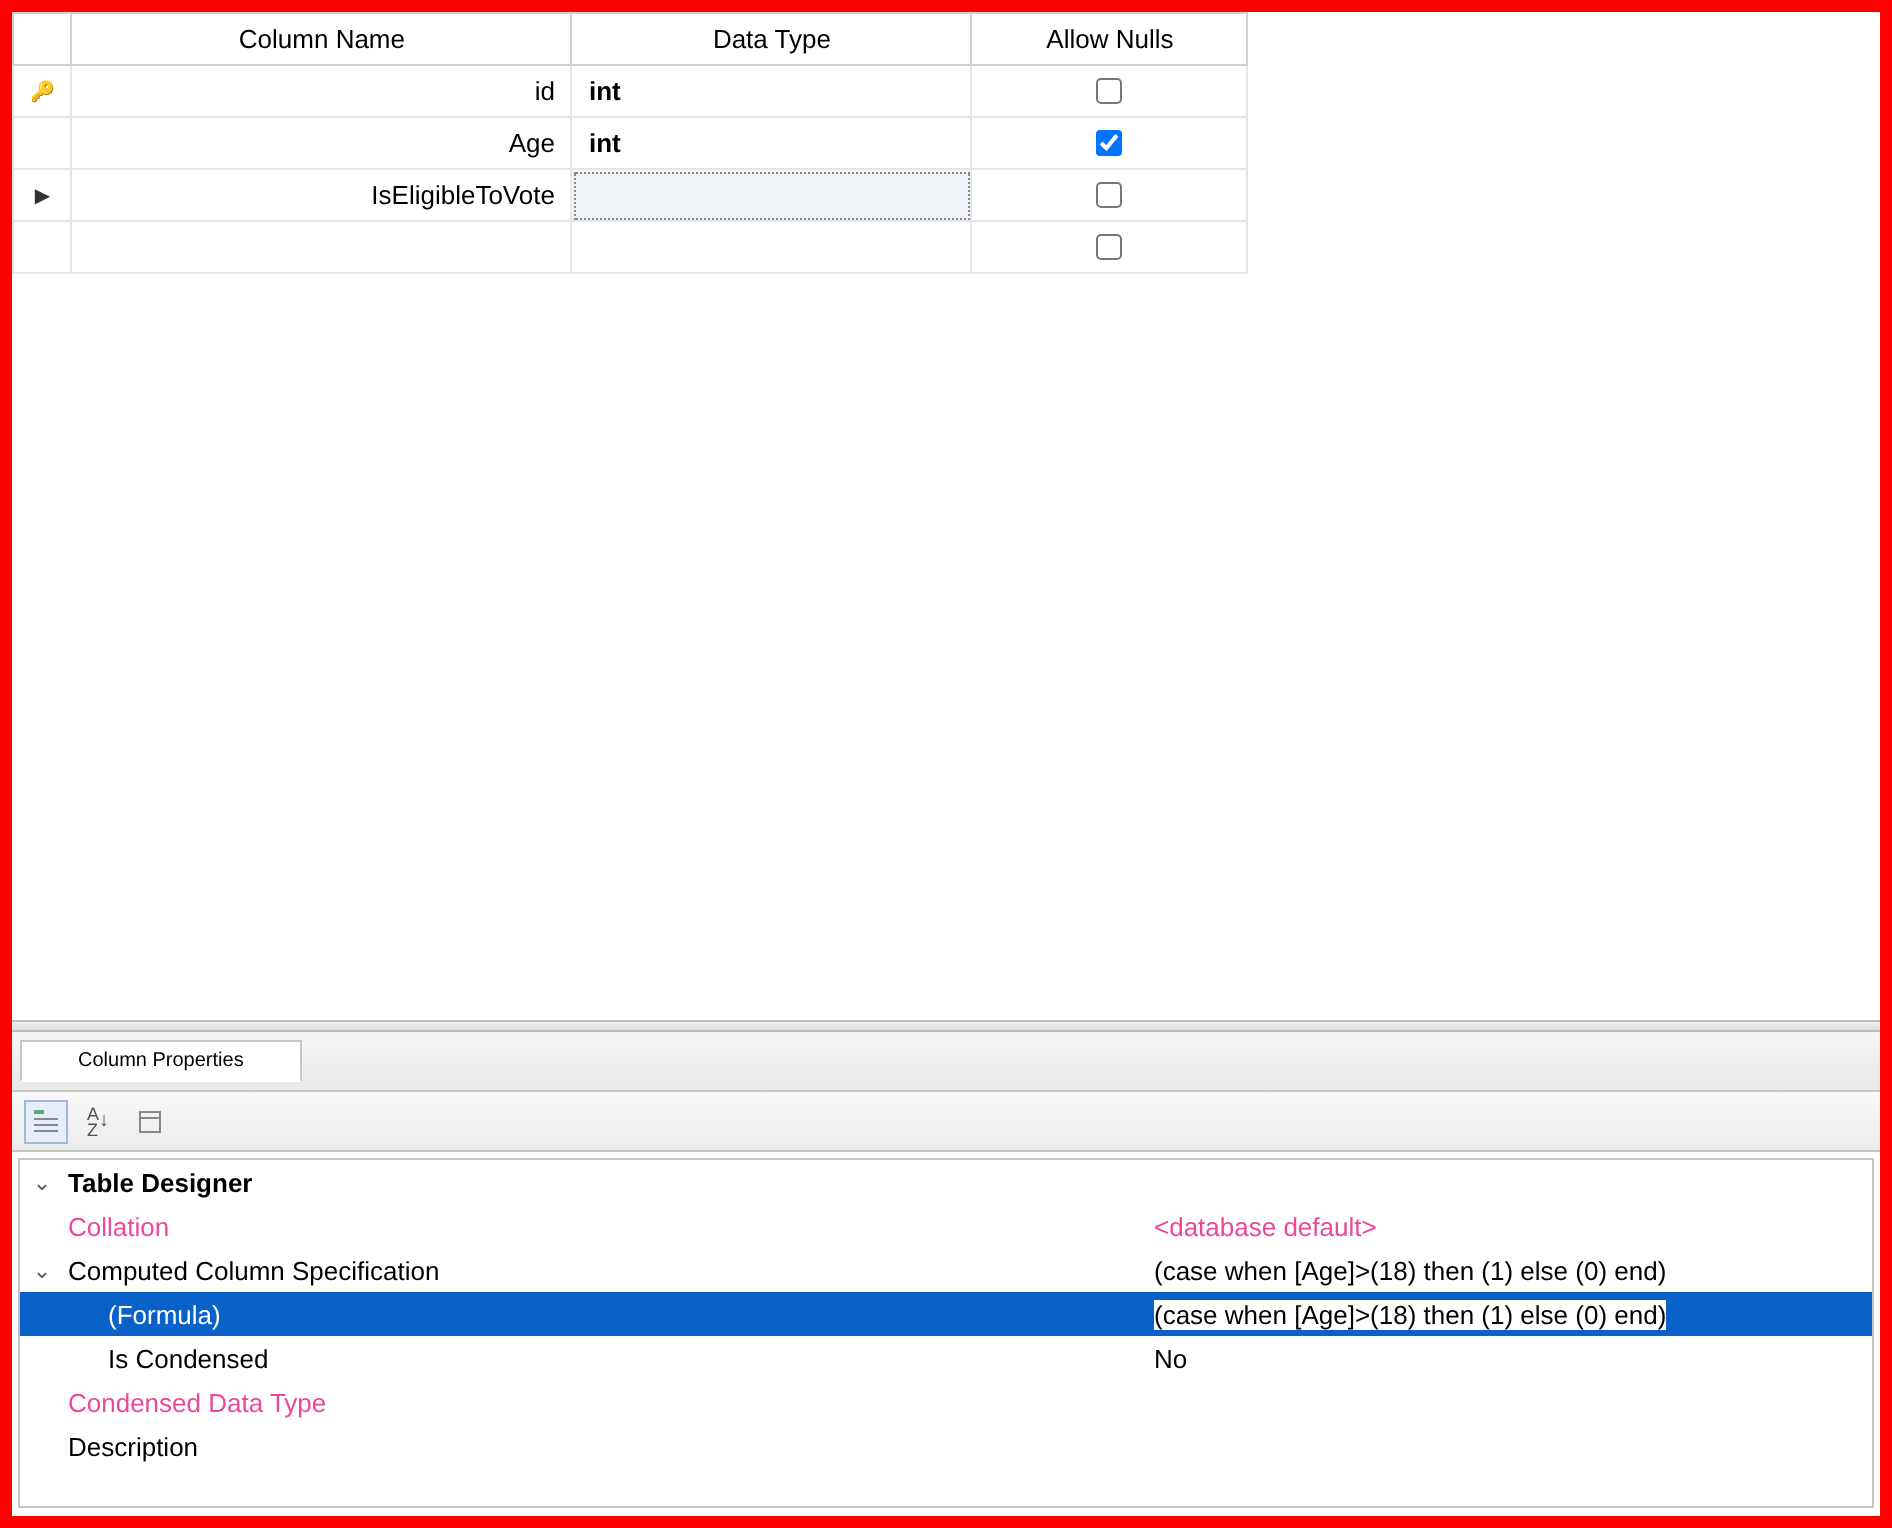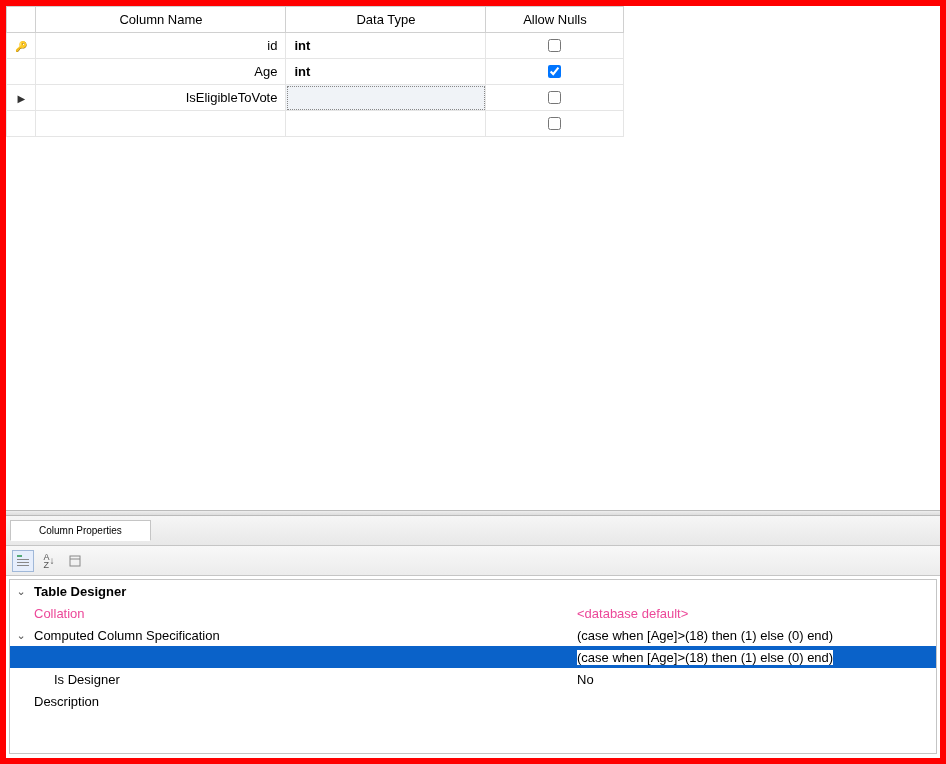--- a/index.html
+++ b/index.html
@@ -255,29 +255,41 @@
       </div>
       <div class="prop-row">
         <div class="name-cell">
           <span class="prop-expand">⌄</span>
           <span class="prop-indent0"></span>
           <span class="prop-name">Computed Column Specification</span>
         </div>
         <span class="prop-val">(case when [Age]&gt;(18) then (1) else (0) end)</span>
       </div>
       <div class="prop-row selected">
+        <div class="name-cell">
+          <span class="prop-expand"></span>
+          <span class="prop-indent1"></span>
+          <span class="prop-name">(Formula)</span>
+        </div>
         <span class="prop-val">(case when [Age]&gt;(18) then (1) else (0) end)</span>
       </div>
       <div class="prop-row">
         <div class="name-cell">
           <span class="prop-expand"></span>
           <span class="prop-indent1"></span>
-          <span class="prop-name">Is Designer</span>
+          <span class="prop-name">Is Condensed</span>
         </div>
         <span class="prop-val">No</span>
+      </div>
+      <div class="prop-row disabled">
+        <div class="name-cell">
+          <span class="prop-expand"></span>
+          <span class="prop-indent0"></span>
+          <span class="prop-name">Condensed Data Type</span>
+        </div>
       </div>
       <div class="prop-row">
         <div class="name-cell">
           <span class="prop-expand"></span>
           <span class="prop-indent0"></span>
           <span class="prop-name">Description</span>
         </div>
       </div>
     </div>
   </div>

